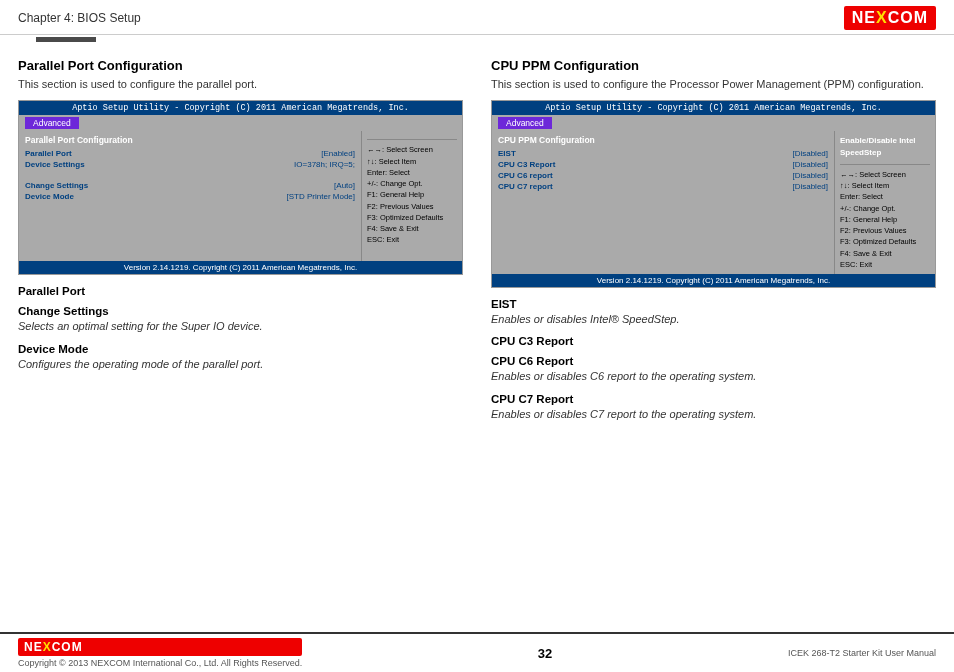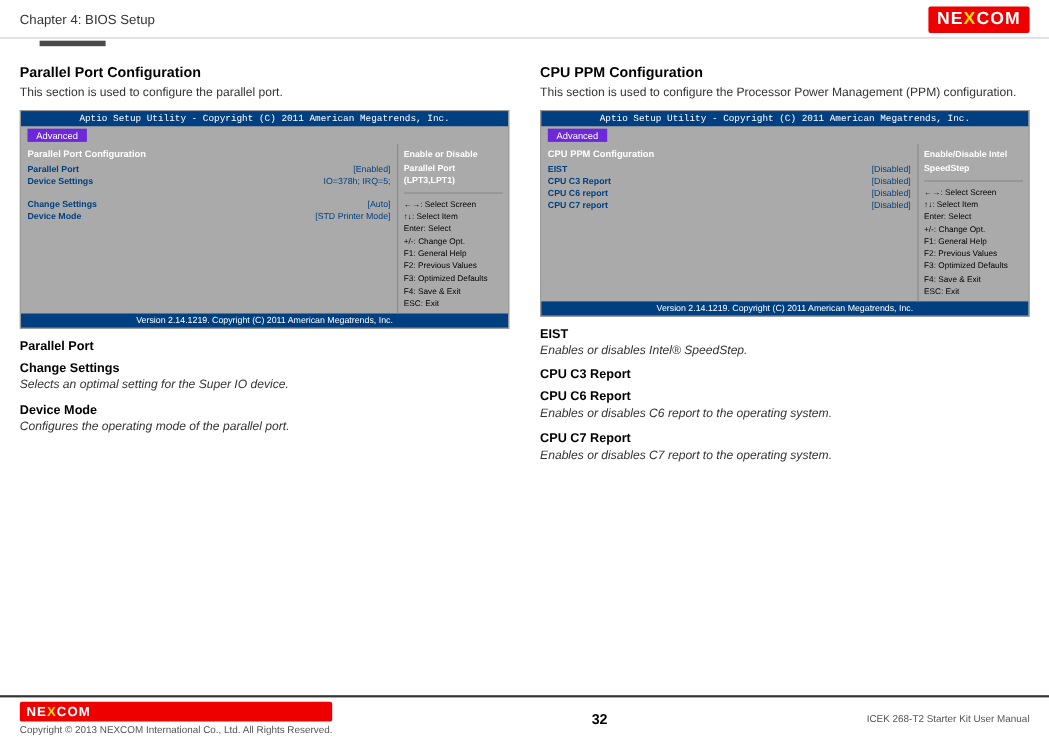--- a/index.html
+++ b/index.html
@@ -270,21 +270,20 @@
           <div class="bios-row">
             <span class="bios-row-label">Change Settings</span>
             <span class="bios-row-value">[Auto]</span>
           </div>
           <div class="bios-row">
             <span class="bios-row-label">Device Mode</span>
             <span class="bios-row-value">[STD Printer Mode]</span>
           </div>
         </div>
         <div class="bios-right">
-          <div class="bios-right-header">Enable or Disable Parallel Port (LPT3,LPT1)</div>
           <div class="divider-line"></div>
           <div class="bios-help-line">
             ←→: Select Screen<br>
             ↑↓: Select Item<br>
             Enter: Select<br>
             +/-: Change Opt.<br>
             F1: General Help<br>
             F2: Previous Values<br>
             F3: Optimized Defaults<br>
             F4: Save &amp; Exit<br>

